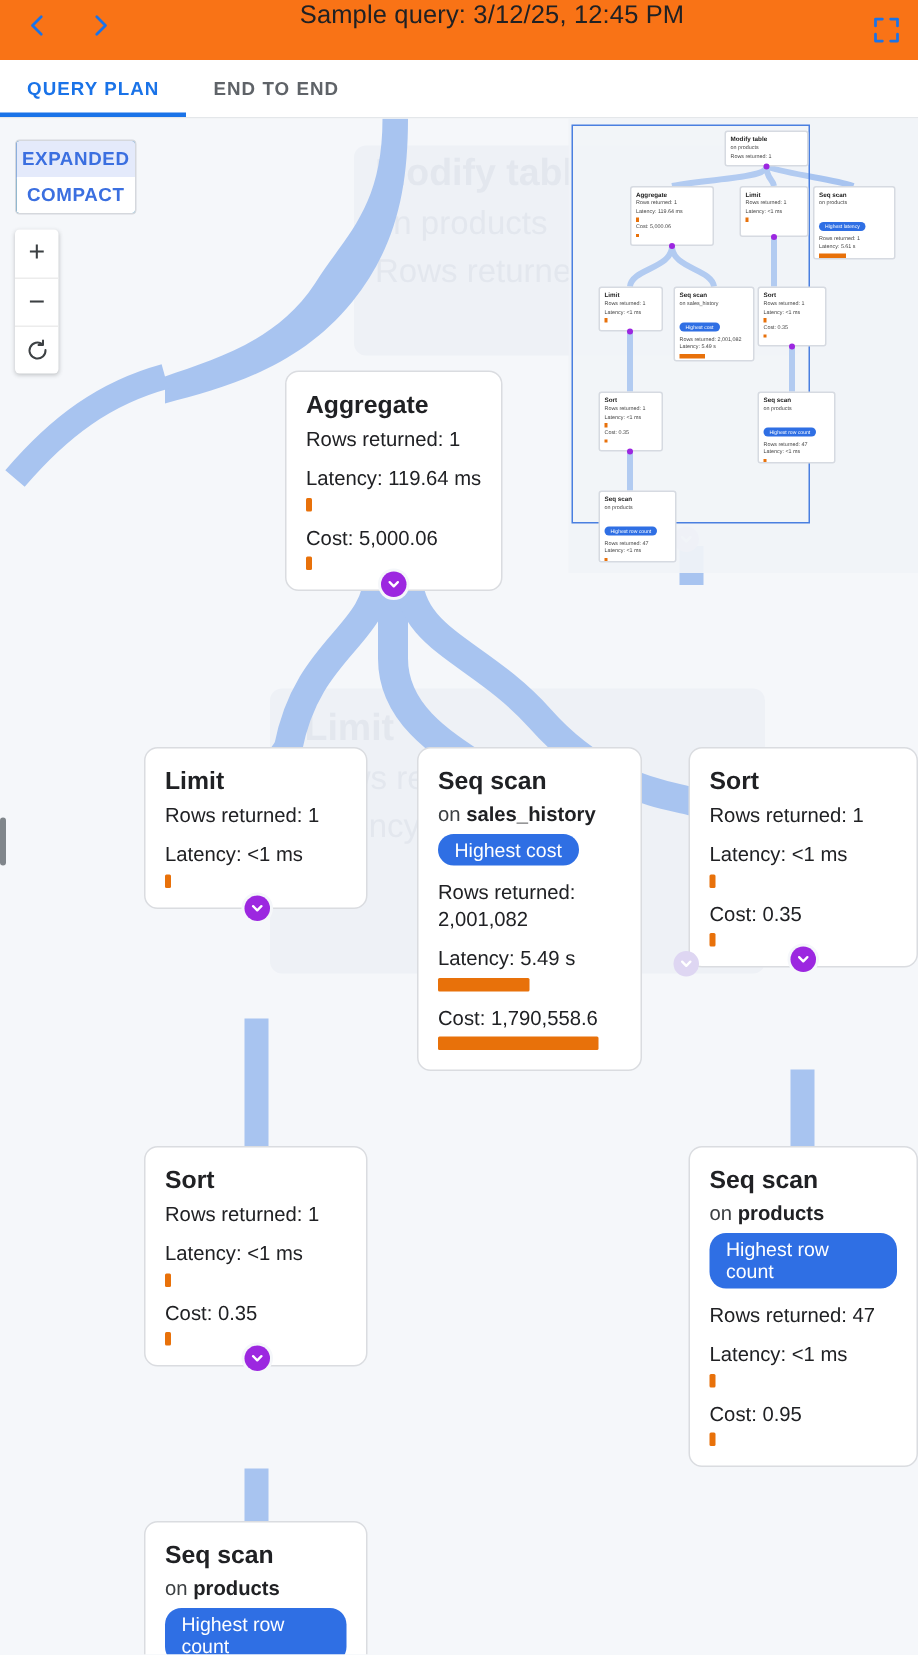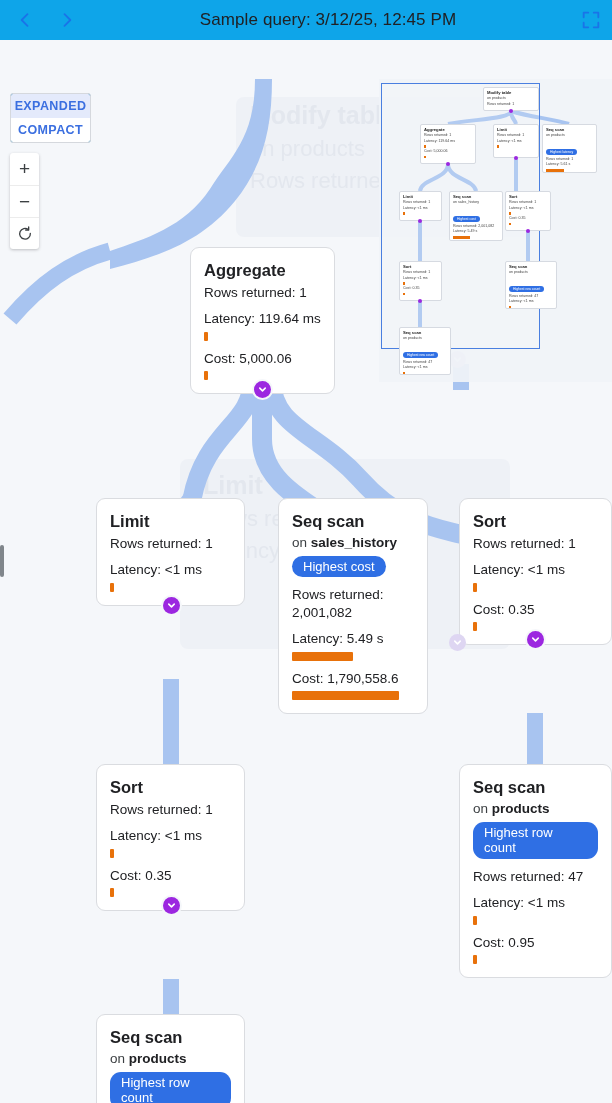--- a/index.html
+++ b/index.html
@@ -7,21 +7,21 @@
     width: 612px; height: 1103px;
     font-family: "Liberation Sans", sans-serif;
     background: #f5f7fa;
     overflow: hidden;
   }
   #root { position: relative; width: 612px; height: 1103px; background: #f5f7fa; }
 
   
   .header {
     position: absolute; left: 0; top: 0; width: 612px; height: 40px;
-    background: #0ea5e9; display: flex; align-items: center;
+    background: #f97316; display: flex; align-items: flex-start;
   }
   .nav-arrow {
     width: 34px; height: 34px; margin-left: 8px;
     display: flex; align-items: center; justify-content: center;
     color: #1a73e8; cursor: pointer;
   }
   .nav-arrow svg { display: block; }
   .header-title {
     flex: 1; text-align: center; font-size: 17px; color: #202124;
     letter-spacing: .1px; padding-right: 40px;
@@ -174,20 +174,24 @@
       </svg>
     </div>
     <div class="header-title">Sample query: 3/12/25, 12:45 PM</div>
     <div class="fullscreen-btn">
       <svg width="22" height="22" viewBox="0 0 24 24" fill="none" stroke="#1a73e8" stroke-width="2">
         <path d="M4 9 V4 H9 M15 4 H20 V9 M20 15 V20 H15 M9 20 H4 V15" stroke-linecap="round" stroke-linejoin="round"></path>
       </svg>
     </div>
   </div>
 
+  <div class="tabs">
+    <div class="tab active">QUERY PLAN</div>
+    <div class="tab">END TO END</div>
+  </div>
 
   <div class="canvas">
 
     <div class="ghost-node"></div>
     <div class="ghost-text">
       <div class="ghost-title">Modify table</div>
       <div class="ghost-sub">on products</div>
       <div class="ghost-sub">Rows returned</div>
     </div>
 

